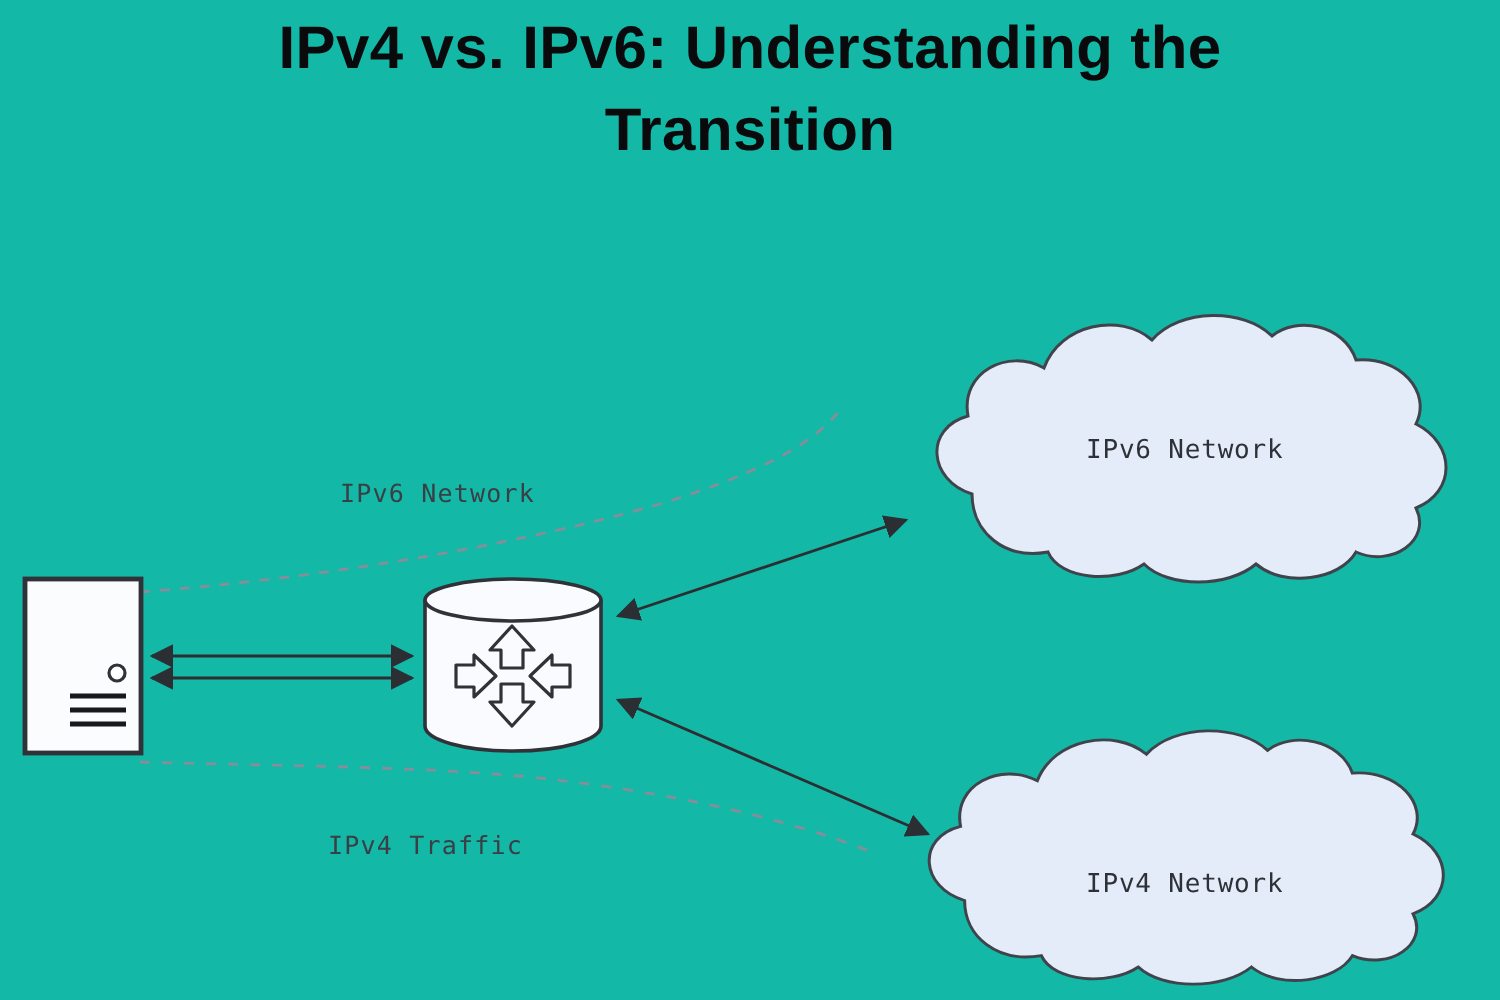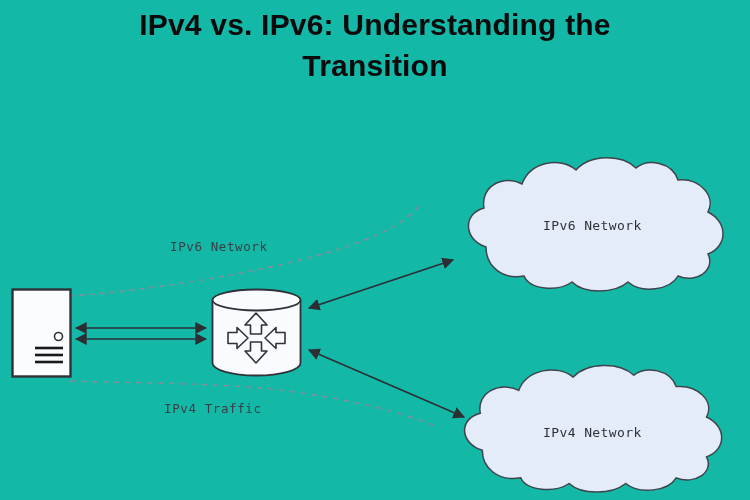--- a/index.html
+++ b/index.html
@@ -43,23 +43,23 @@
   .net-label {
     position: absolute;
     font-family: "DejaVu Sans Mono", "Liberation Mono", monospace;
     font-size: 13px;
     letter-spacing: 0.4px;
     color: #2e3238;
     white-space: nowrap;
     text-align: right;
   }
   #lbl-ipv6-traffic { left: 170px; top: 239px; }
-  #lbl-ipv4-traffic { left: 164px; top: 401px; }
+  #lbl-ipv4-traffic { left: 164px; top: 415px; }
   #lbl-ipv6-network { left: 543px; top: 218px; }
-  #lbl-ipv4-network { left: 543px; top: 425px; }
+  #lbl-ipv4-network { left: 543px; top: 435px; }
 </style>
 </head>
 <body>
 
 <div class="canvas">
 
   <div class="title">IPv4 vs. IPv6: Understanding the Transition</div>
 
   <svg class="diagram-svg" viewBox="0 0 750 500">
     <defs>

